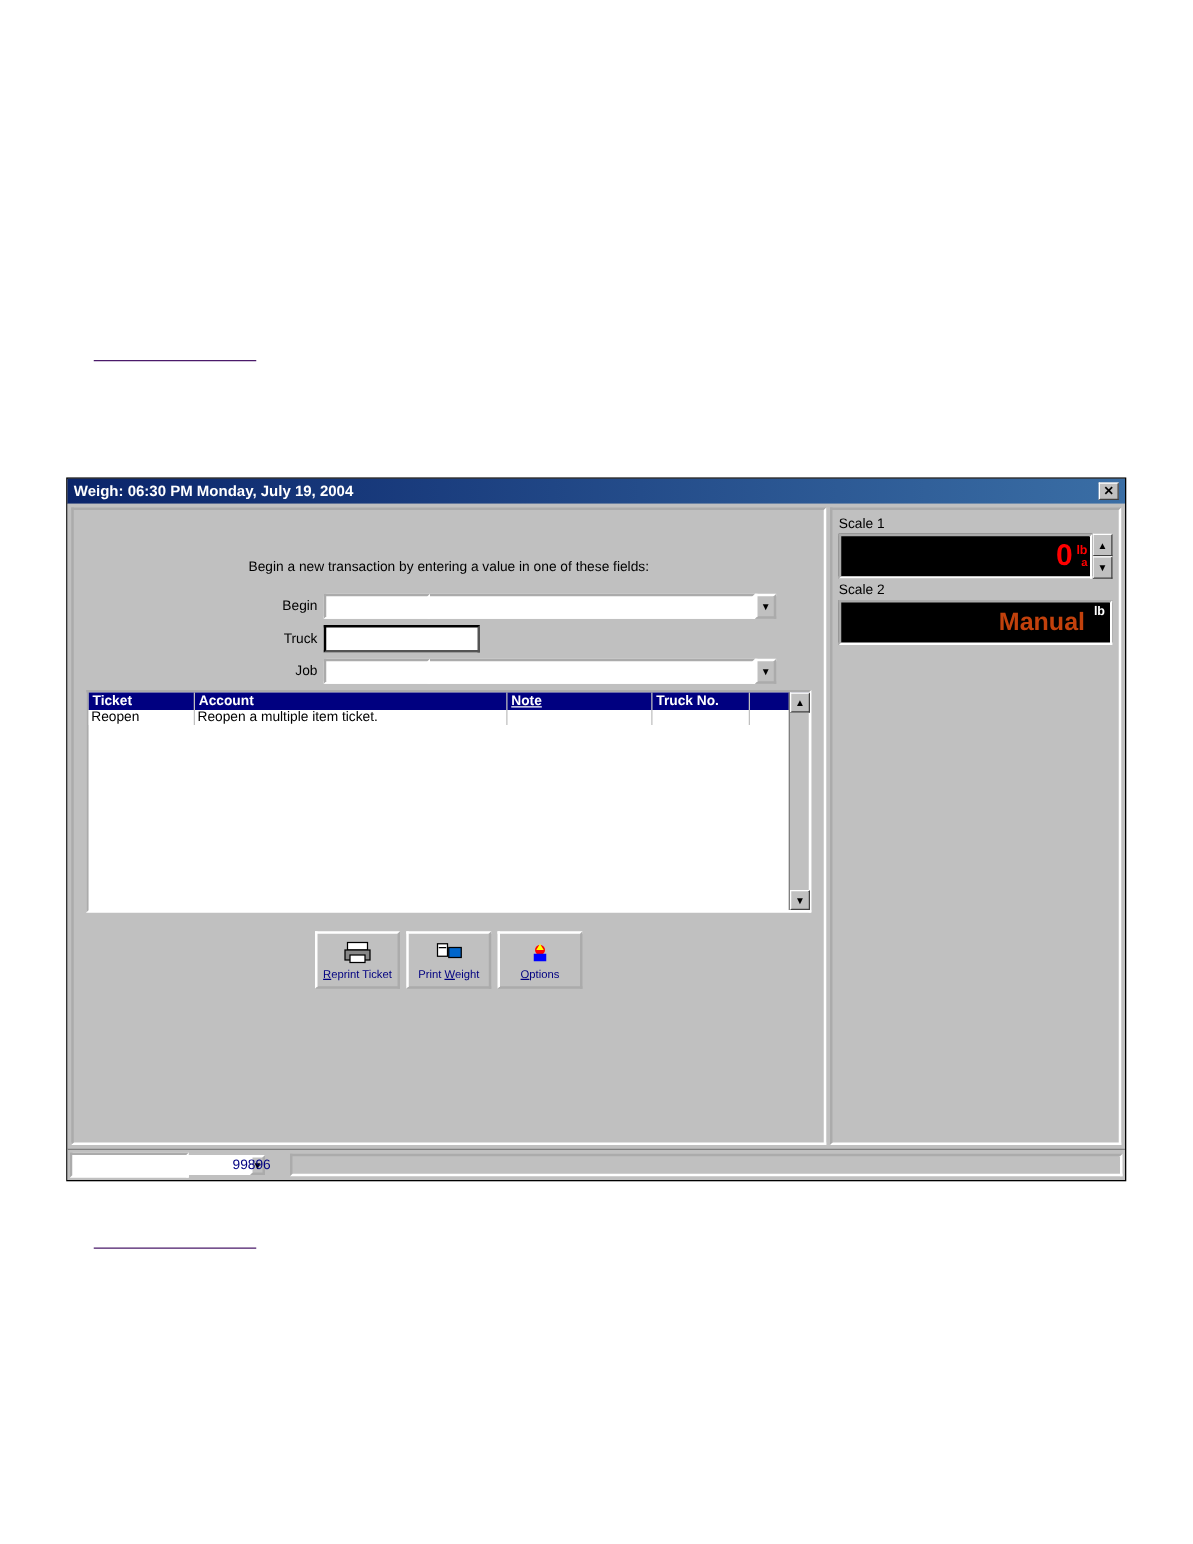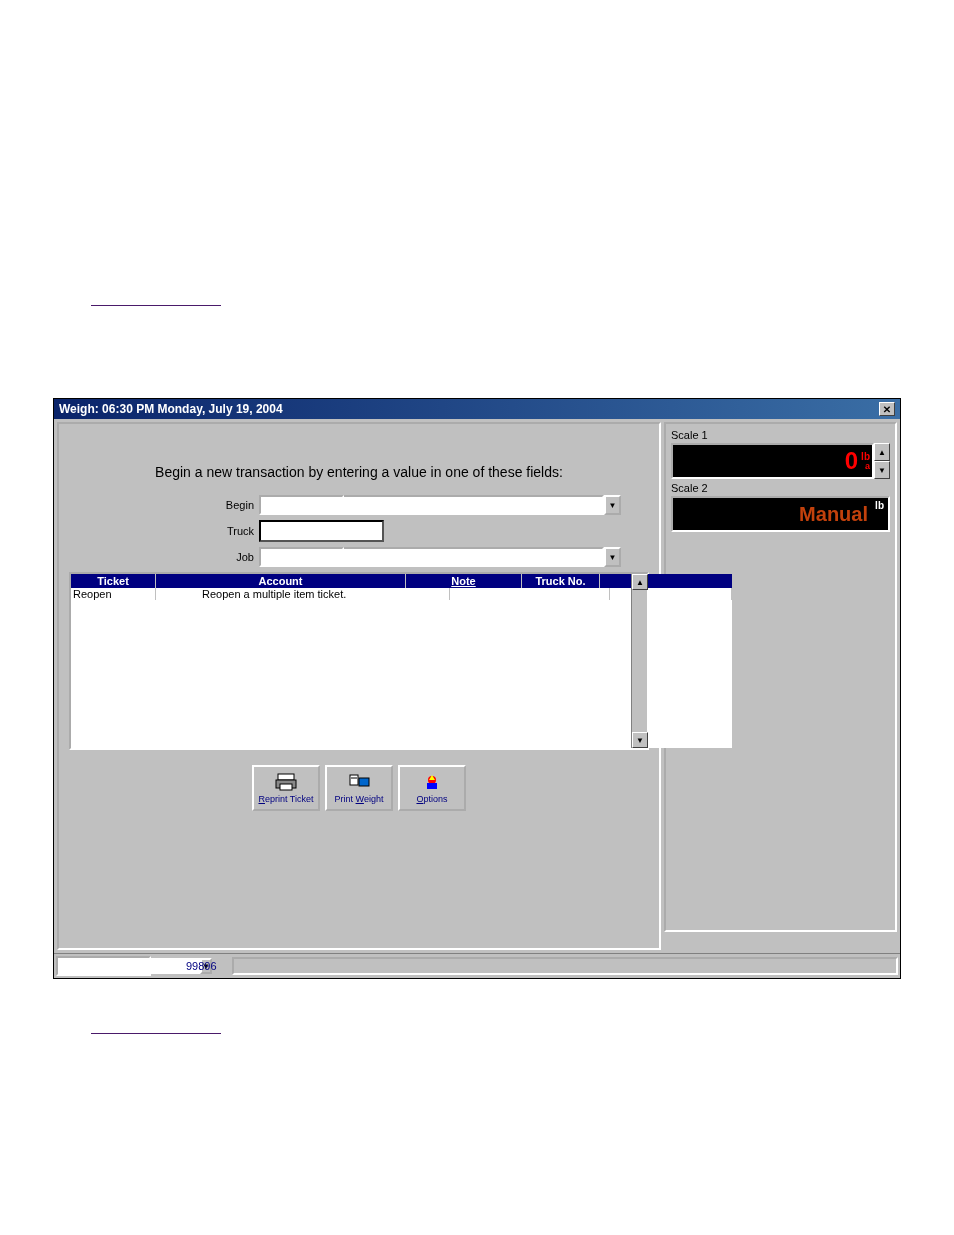--- a/index.html
+++ b/index.html
@@ -8,21 +8,21 @@
       padding: 0;
     }
     body {
       font-family: "MS Sans Serif", Arial, sans-serif;
       font-size: 11px;
       background: #ffffff;
       width: 954px;
       height: 1235px;
     }
     .page-container {
-      padding: 16px;
+      padding: 0;
     }
     .section-label {
       color: #4a1a6a;
       font-size: 12px;
       text-decoration: underline;
       margin-left: 75px;
       display: inline-block;
     }
     .dialog-window {
       width: 848px;
@@ -67,29 +67,29 @@
       border: 2px inset #fff;
       margin: 3px;
       padding: 10px;
       background: #c0c0c0;
       min-height: 510px;
       position: relative;
     }
     .side-panel {
       width: 234px;
       border: 2px inset #fff;
-      margin: 3px 3px 21px 0;
+      margin: 3px 3px 3px 0;
       padding: 5px;
       background: #c0c0c0;
       min-height: 510px;
     }
     .instruction-text {
       text-align: center;
       margin: 30px 0 15px 0;
-      font-size: 14px;
+      font-size: 11px;
     }
     .form-row {
       display: flex;
       align-items: center;
       margin-bottom: 5px;
       justify-content: flex-start;
       padding-left: 130px;
     }
     .form-label {
       width: 55px;
@@ -147,32 +147,31 @@
     }
     .grid-header {
       display: flex;
       background: #000080;
       color: white;
       font-weight: bold;
       font-size: 11px;
     }
     .grid-header div {
       padding: 1px 3px;
-      text-align: center;
+      text-align: left;
       border-right: 1px solid #c0c0c0;
     }
     .col-ticket { width: 85px; }
     .col-account { width: 250px; }
     .col-note { width: 116px; text-decoration: underline; }
     .col-truckno { width: 78px; }
     .grid-row {
       display: flex;
       font-size: 11px;
       background: white;
-      gap: 44px;
     }
     .grid-row div {
       padding: 0 2px;
       border-right: 1px solid #c0c0c0;
       border-bottom: none;
       overflow: hidden;
       white-space: nowrap;
     }
     .grid-body {
       height: 160px;

